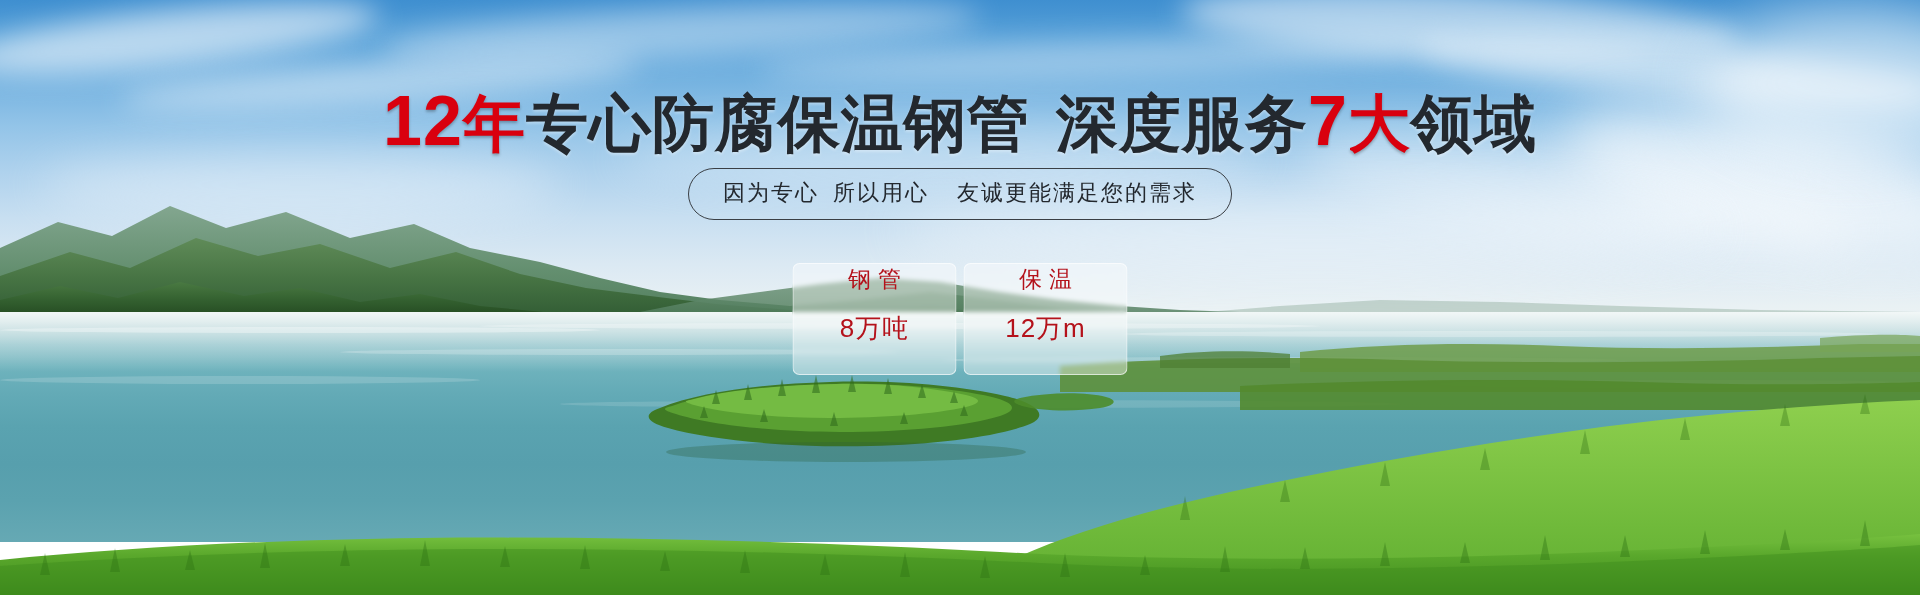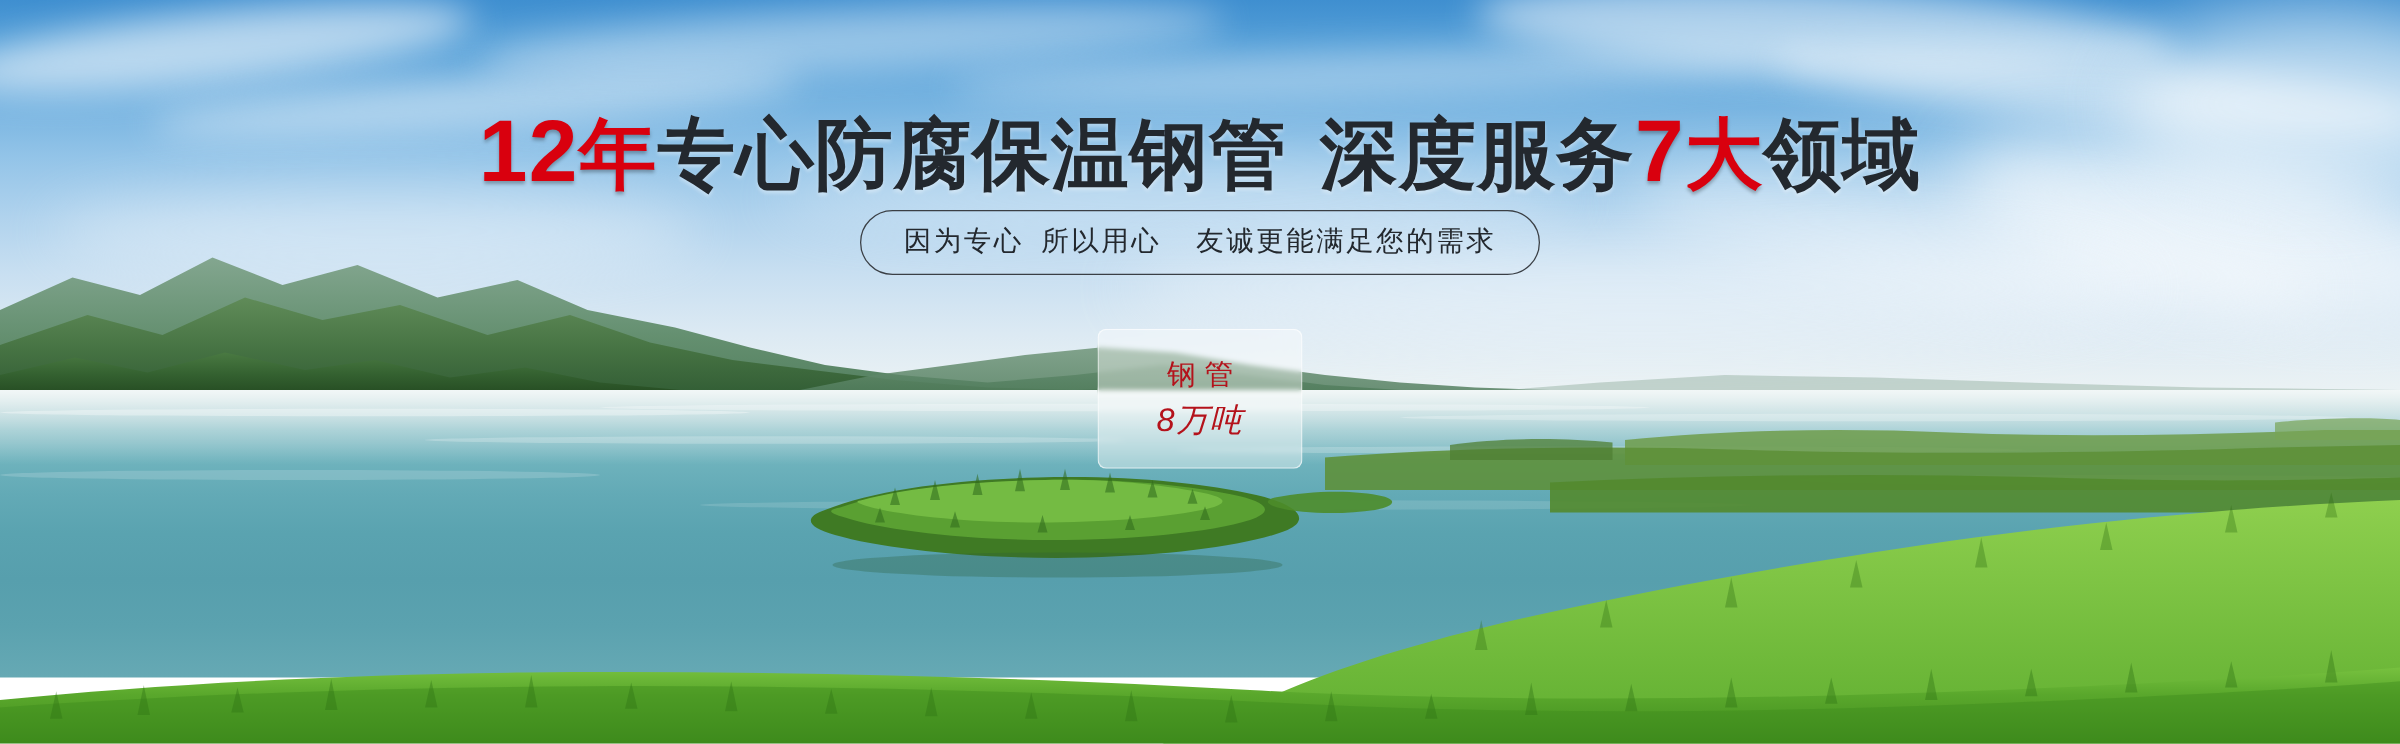--- a/index.html
+++ b/index.html
@@ -104,30 +104,30 @@
   .cards {
     position:absolute; left:50%; top:263px; transform:translateX(-50%);
     display:flex; gap:7px;
   }
   .card {
     width:164px; height:112px;
     border-radius:7px;
     background:rgba(255,255,255,.40);
     border:1px solid rgba(255,255,255,.62);
     display:flex; flex-direction:column;
-    align-items:center; justify-content:center;
-    gap:4px;
+    align-items:center; 
+    gap:16px;
     backdrop-filter:blur(2px);
   }
   .card .label {
     font-size:23px; color:#b4121b; letter-spacing:7px;
     text-indent:7px; font-weight:normal;
   }
   .card .value {
-    font-size:26px; color:#b4121b; letter-spacing:1px;font-style:italic;
+    font-size:26px; color:#b4121b; letter-spacing:1px;
   }
   .card .value sup { font-size:15px; vertical-align:super; }
 </style>
 </head>
 <body>
 
 <div class="banner">
 
   <div class="sky"></div>
   <div class="cloud c1"></div>
@@ -316,17 +316,21 @@
     </div>
 
     <div class="cards">
 
       <div class="card">
         <div class="label">钢管</div>
         <div class="value"><span>8万吨</span></div>
       </div>
 
 
+      <div class="card">
+        <div class="label">保温</div>
+        <div class="value"><span>12万m</span></div>
+      </div>
 
     </div>
   </div>
 
 </div>
 
 </body></html>

